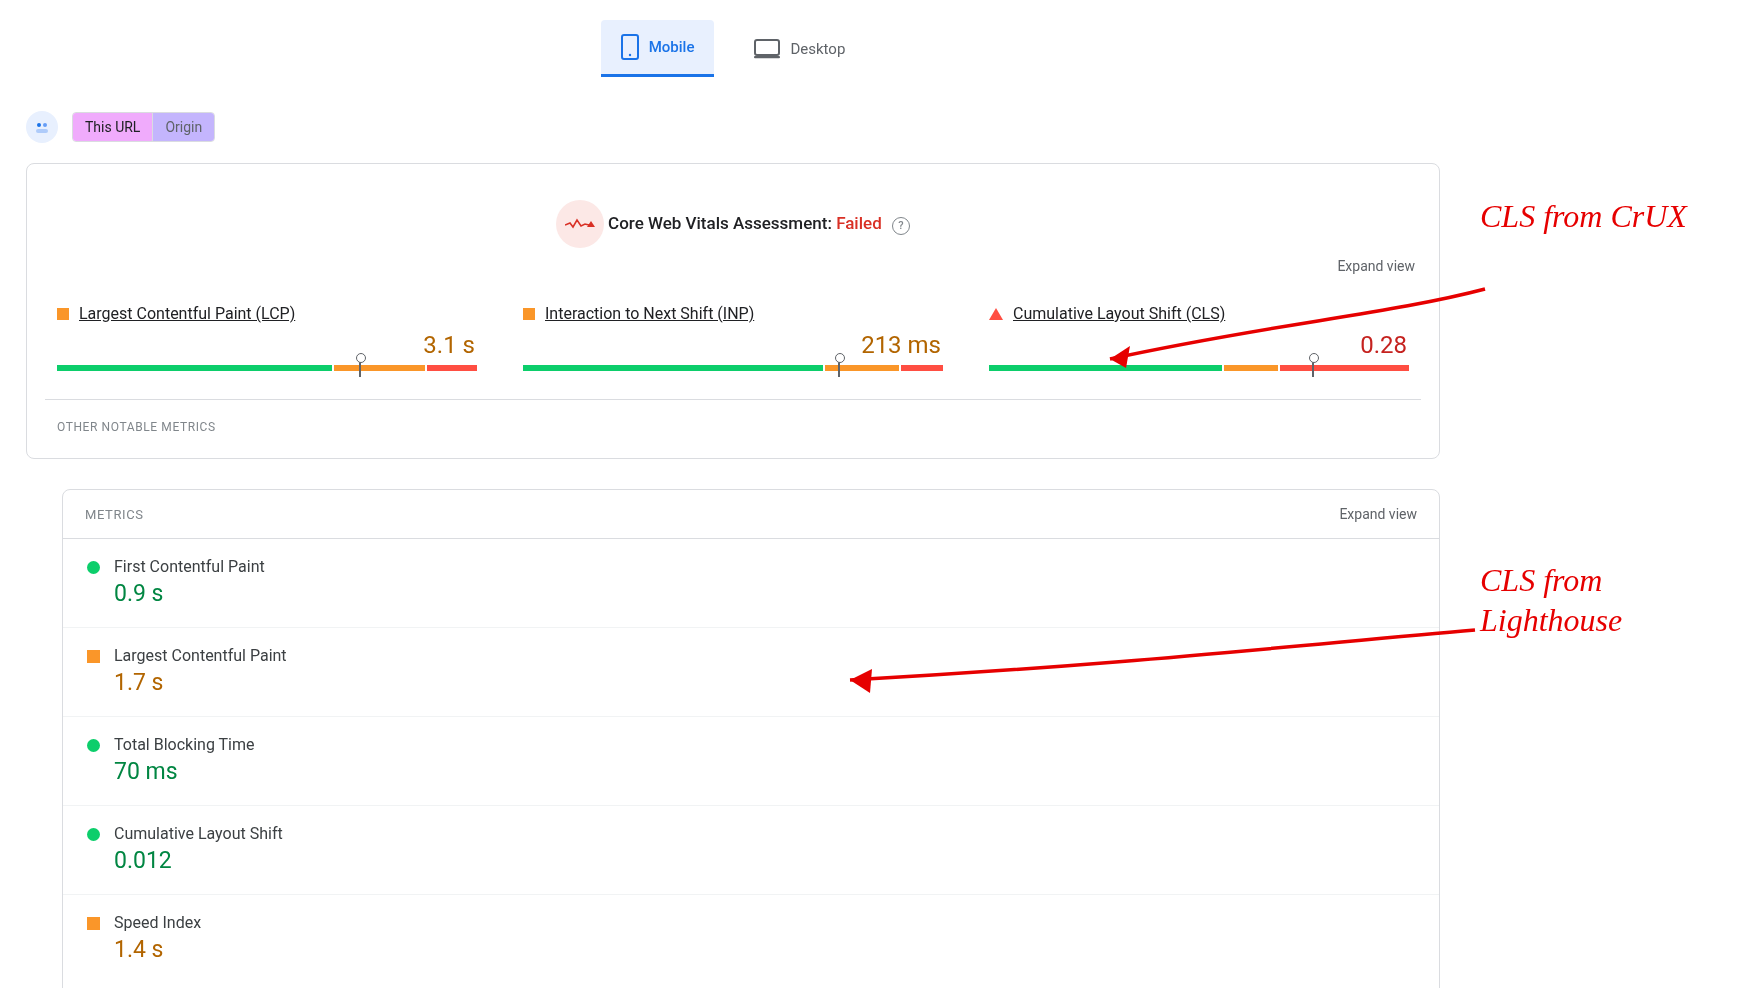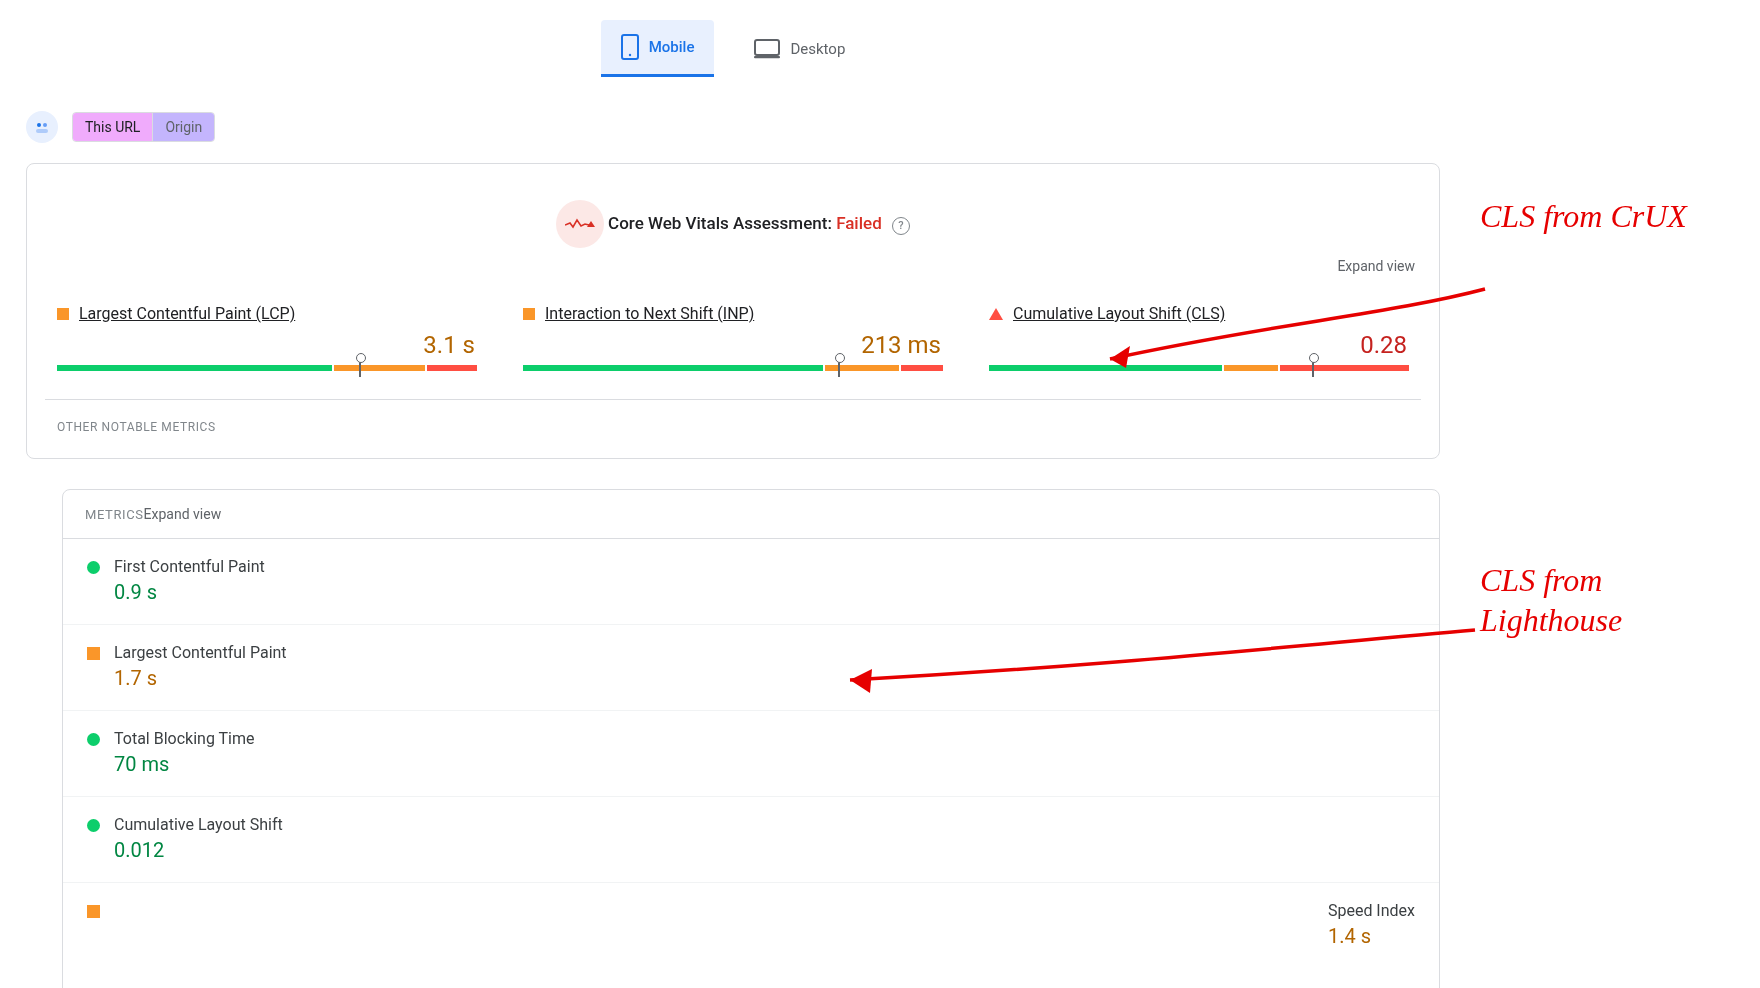--- a/index.html
+++ b/index.html
@@ -163,39 +163,39 @@
     color:var(--text-light); letter-spacing:0.6px; font-size:12px;
     padding:20px 12px 0;
   }
   
   .lh-panel {
     border: 1px solid var(--border);
     border-radius: 8px;
     margin: 30px 0 0 36px;
   }
   .lh-head {
-    display:flex; align-items:center;
+    display:flex; justify-content:space-between; align-items:center;
     padding: 16px 22px; border-bottom:1px solid var(--border);
     color:var(--text-light); letter-spacing:0.6px; font-size:13px;
   }
   .lh-head .expand { color:var(--text-gray); letter-spacing:0; font-size:14px; cursor:pointer;}
   .lh-grid {
     display:grid; grid-template-columns: 1fr;
   }
   .lh-cell {
     padding: 18px 24px 20px;
     border-bottom:1px solid #f1f3f4;
     display:flex; gap:14px; align-items:flex-start;
   }
-  .lh-cell:nth-child(5),.lh-cell:nth-child(6){border-bottom:none;justify-content:space-between;}
+  .lh-cell:nth-child(5),.lh-cell:nth-child(6){border-bottom:none;}
   .dot { width:13px; height:13px; border-radius:50%; margin-top:4px; flex-shrink:0;}
   .dot.green{background:var(--green);}
   .sq { width:13px;height:13px;background:var(--amber); margin-top:4px; flex-shrink:0;}
   .lh-name { font-size:16px; color:#3c4043; }
-  .lh-val { font-size:20px; font-weight:400; margin-top:4px;}
+  .lh-val { font-size:23px; font-weight:400; margin-top:4px;}
   .lh-val.green{color:var(--green-text);}
   .lh-val.amber{color:var(--orange-text);}
   
   .annot {
     position:absolute;
     font-family: "Comic Sans MS", "Segoe Script", cursive;
     font-size: 32px;
     font-style: italic;
     color: var(--red-ink);
     font-weight:500;

